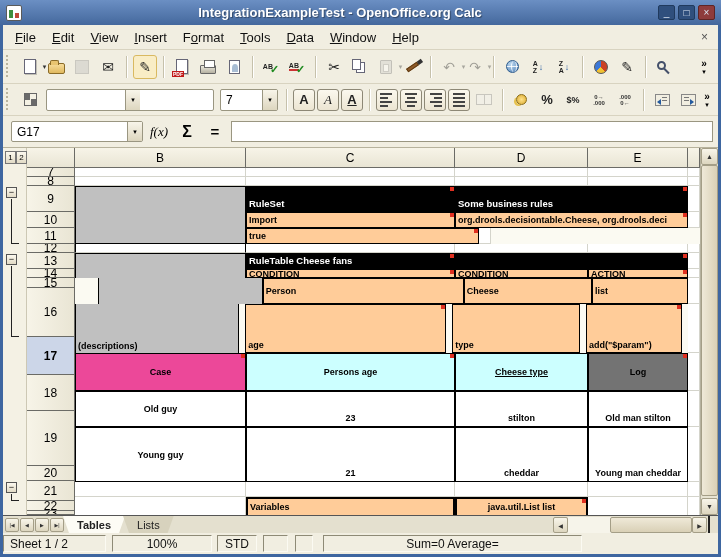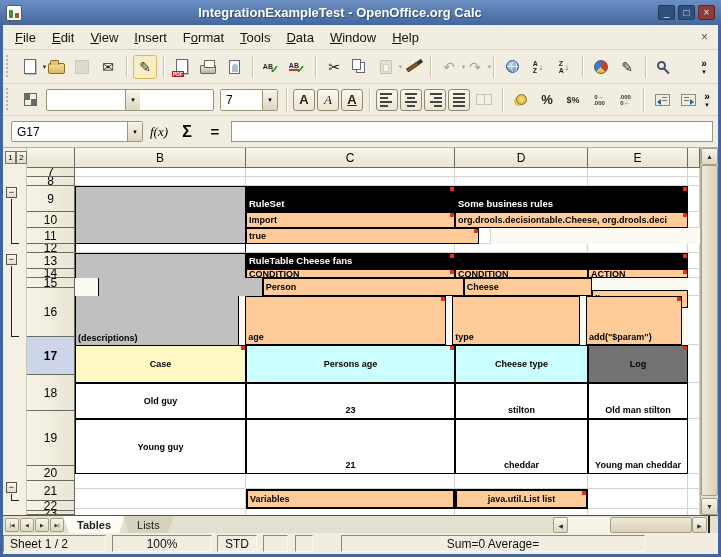--- a/index.html
+++ b/index.html
@@ -106,21 +106,21 @@
 .cell{position:relative;height:100%;display:flex;overflow:hidden;padding:0 2px;font-weight:bold;font-size:9px;line-height:10px;color:#000}
 .cv{white-space:nowrap}
 .t-d{border-right:1px solid #d4d4cb;border-bottom:1px solid #d4d4cb;background:#fff}
 .t-dv{border-left:1px solid #000;border-right:1px solid #000;border-bottom:1px solid #d4d4cb;background:#fff}
 .t-g{background:#c0c0c0;border-left:1px solid #000;border-right:1px solid #000}
 .r9 .t-g,.r13 .t-g{border-top:1px solid #000}
 .r11 .t-g{border-bottom:1px solid #000}
 .t-k{background:#000;border:1px solid #000;color:#fff;font-size:9.5px}
 .t-o{background:#ffcc99;border:1px solid #000}
 .t-ot{background:#ffcc99;border:2px solid #000}
-.t-grn{background:#fef9c3;border:1px solid #000}
+.t-grn{background:#ec4899;border:1px solid #000}
 .t-cyn{background:#ccffff;border:1px solid #000}
 .t-yel{background:#737373;border:1px solid #000}
 .t-wb{background:#fff;border:1px solid #000}
 .a-l{align-items:center;justify-content:flex-start}
 .a-bl{align-items:flex-end;justify-content:flex-start;padding-bottom:2px}
 .a-bc{align-items:flex-end;justify-content:center;padding-bottom:3px}
 .a-c{align-items:center;justify-content:center;text-align:center}
 .note{position:absolute;right:0;top:0;width:4px;height:4px;background:#e03020}
 .vscroll{position:absolute;right:0;top:0;width:18px;height:100%;background:#e7e3d2;border-left:1px solid #b5b19e;display:flex;flex-direction:column}
 .sbtn{height:17px;background:linear-gradient(#f8f5ea,#ddd6bf);border:1px solid #a49e87;border-radius:2px;font-size:7px;display:flex;align-items:center;justify-content:center;color:#333}
@@ -138,21 +138,21 @@
 .hdiv{position:absolute;left:705px;top:0;width:2px;height:100%;background:#222}
 
 .statusbar{position:absolute;left:3px;top:533px;width:715px;height:21px;background:#f1eee1;display:flex;align-items:center;padding-left:0;font-size:12px;color:#111}
 .sfield{height:17px;border:1px solid;border-color:#8e8a76 #fbfaf2 #fbfaf2 #8e8a76;display:flex;align-items:center;padding:0 6px;white-space:nowrap;overflow:hidden}
 .f1{width:103px;margin-left:0}
 .f2{width:137px;margin-left:6px}
 .f3{width:100px;margin-left:6px;justify-content:center}
 .f4{width:40px;margin-left:5px;justify-content:center}
 .f5{width:25px;margin-left:6px}
 .f6{width:18px;margin-left:7px}
-.f7{width:304px;margin-left:28px;justify-content:center}
+.f7{width:259px;margin-left:10px;justify-content:center}
 </style>
 </head>
 <body>
 
 <div id="window">
 
   <div class="titlebar">
     <div class="title-icon"></div>
     <div class="title-text">IntegrationExampleTest - OpenOffice.org Calc</div>
     <div class="winbtns">
@@ -484,29 +484,29 @@
           </div>
           <div class="cell t-o a-l" style="width: 133px;">
             <div class="cv">CONDITION</div>
           </div>
           <div class="cell t-o a-l" style="width: 100px;">
             <div class="cv">ACTION</div>
             <div class="note"></div>
           </div>
           <div class="cell t-d" style="width: 12px;"></div>
         </div>
-        <div class="grow r15" style="height: 18px; padding-left: 23px;">
+        <div class="grow r15" style="height: 26px; padding-left: 23px;">
           <div class="cell t-g" style="width: 171px;"></div>
           <div class="cell t-o a-l" style="width: 209px;">
             <div class="cv">Person</div>
           </div>
           <div class="cell t-o a-l" style="width: 133px;">
             <div class="cv">Cheese</div>
           </div>
-          <div class="cell t-o a-l" style="width: 100px; margin-top: 12px;">
+          <div class="cell t-o a-l" style="width: 100px;">
             <div class="cv">list</div>
           </div>
           <div class="cell t-d" style="width: 12px;"></div>
         </div>
         <div class="grow r16" style="height: 49px; gap: 6px;">
           <div class="cell t-g a-bl" style="width: 171px;">
             <div class="cv">(descriptions)</div>
           </div>
           <div class="cell t-o a-bl" style="width: 209px;">
             <div class="cv">age</div>
@@ -523,21 +523,21 @@
         </div>
         <div class="grow r17" style="height: 38px;">
           <div class="cell t-grn a-c" style="width: 171px;">
             <div class="cv">Case</div>
             <div class="note"></div>
           </div>
           <div class="cell t-cyn a-c" style="width: 209px;">
             <div class="cv">Persons age</div>
             <div class="note"></div>
           </div>
-          <div class="cell t-cyn a-c" style="width: 133px;">
+          <div class="cell t-cyn a-c" style="width: 133px; text-decoration: underline;">
             <div class="cv">Cheese type</div>
           </div>
           <div class="cell t-yel a-c" style="width: 100px;">
             <div class="cv">Log</div>
             <div class="note"></div>
           </div>
           <div class="cell t-d" style="width: 12px;"></div>
         </div>
         <div class="grow r18" style="height: 36px;">
           <div class="cell t-wb a-c" style="width: 171px;">

